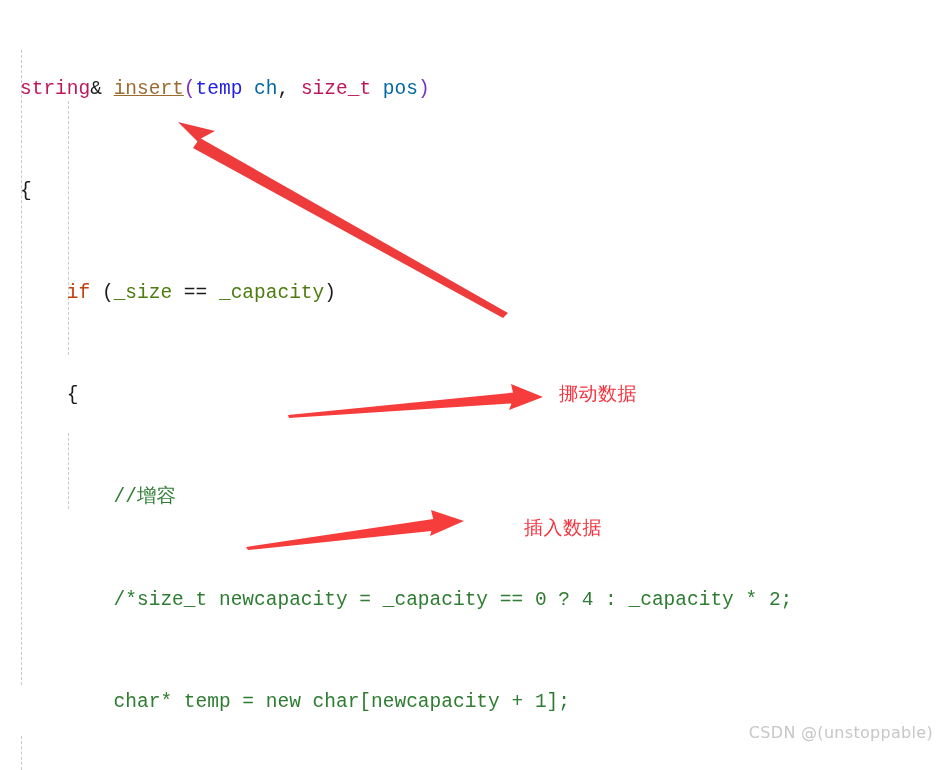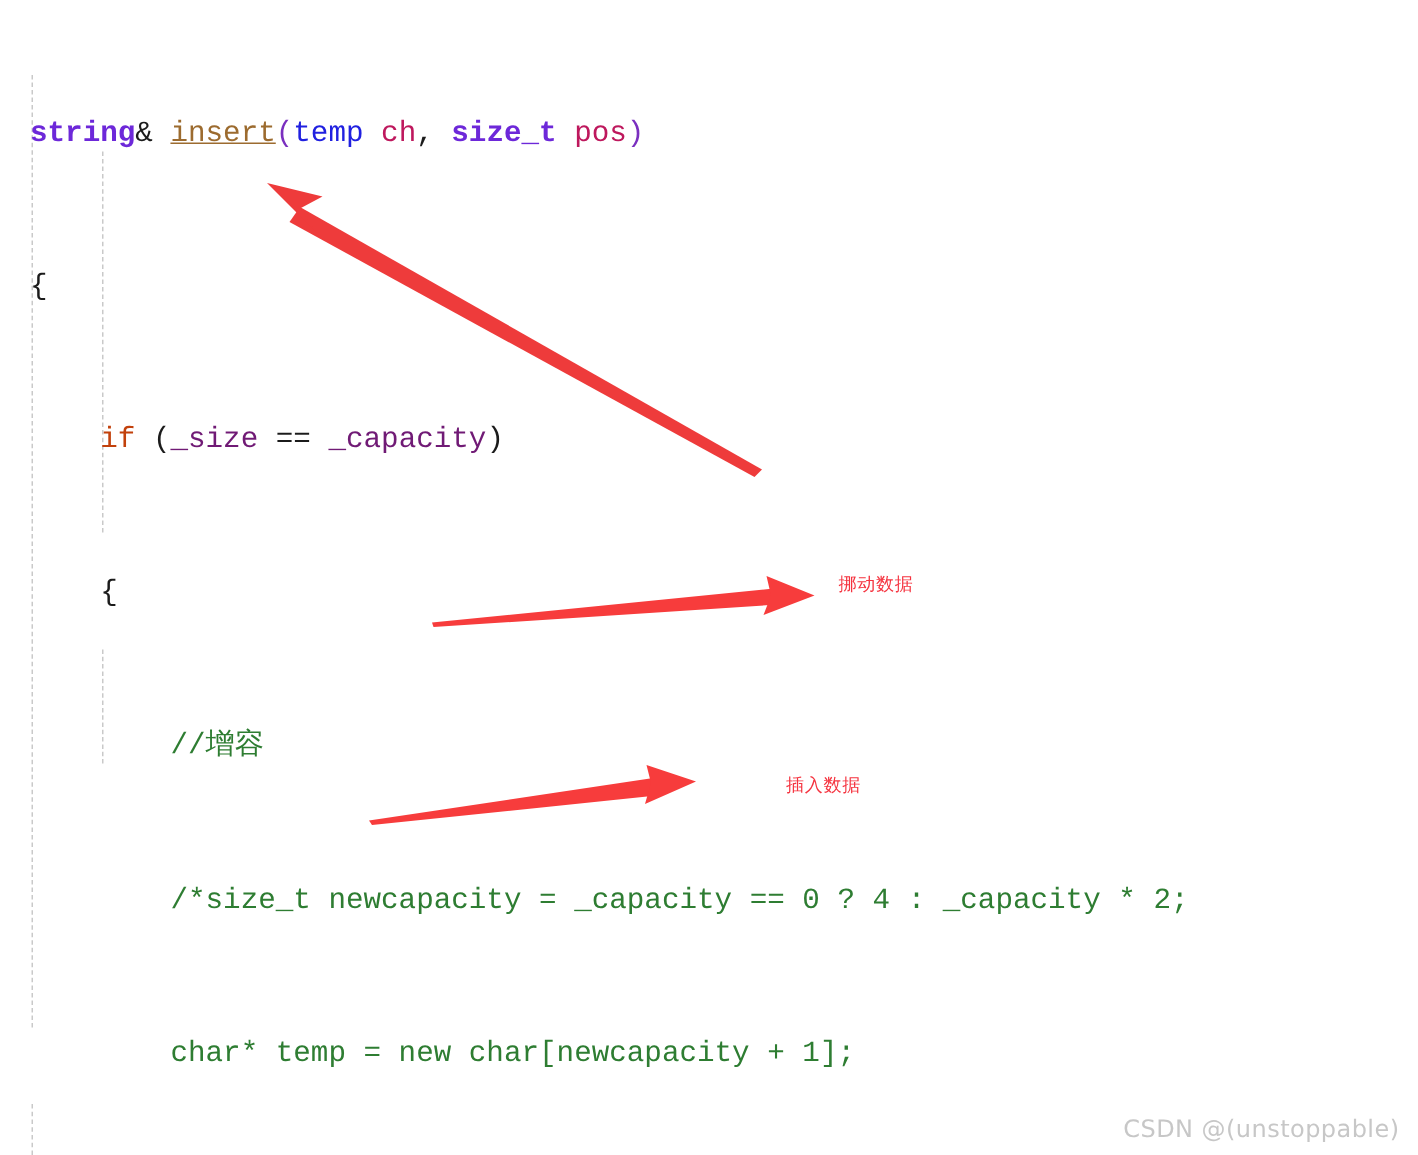--- a/index.html
+++ b/index.html
@@ -30,61 +30,61 @@
     color: #1b1b1b;
   }
   .ln {
     position: relative;
     height: 25.55px;
     padding-left: 20px;
     box-sizing: border-box;
   }
 
   
-  .t-type   { color: #6d28d9; font-weight: bold; }            
+  .t-type   { color: #be185d; }            
   .t-kw     { color: #c2410c; }            
   .t-kw2    { color: #2020e0; }            
   .t-fn     { color: #9c6b2f; text-decoration: underline; }            
-  .t-var    { color: #be185d; }            
-  .t-id     { color: #701a75; }            
+  .t-var    { color: #0369a1; }            
+  .t-id     { color: #4d7c0f; }            
   .t-plain  { color: #1b1b1b; }
   .t-punct  { color: #7a2fbf; }            
   .t-cmt    { color: #2e7d32; }            
 
   
   .guide {
     position: absolute;
     width: 1px;
     border-left: 1px dashed #c9c9c9;
   }
 
   
   .cn-note {
     position: absolute;
     color: #f5333f;
     font-family: "DejaVu Sans", "Liberation Sans", sans-serif;
-    font-size: 12px;
+    font-size: 19px;
     letter-spacing: 0.5px;
     white-space: nowrap;
   }
   .arrow-svg {
     position: absolute;
     left: 0;
     top: 0;
     width: 945px;
     height: 770px;
     pointer-events: none;
     overflow: visible;
   }
 
   
   #watermark {
     position: absolute;
     right: 12px;
-    bottom: 8px;
+    bottom: 28px;
     color: #c7c7c7;
     font-family: "DejaVu Sans", "Liberation Sans", sans-serif;
     font-size: 16px;
     letter-spacing: 0.3px;
     white-space: nowrap;
   }
 </style>
 </head>
 <body>
 

